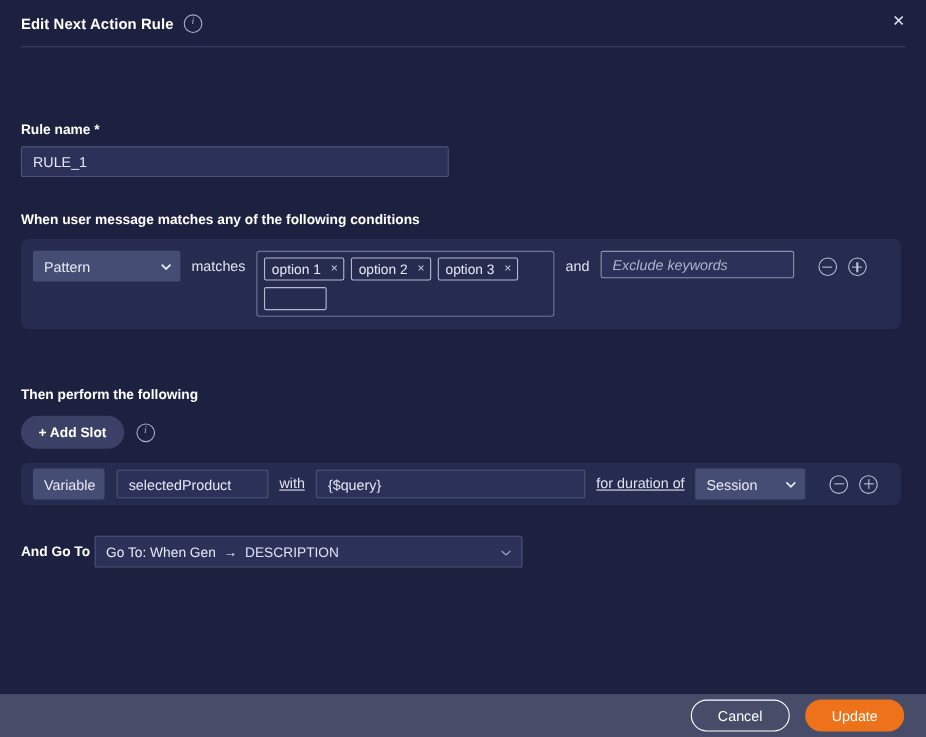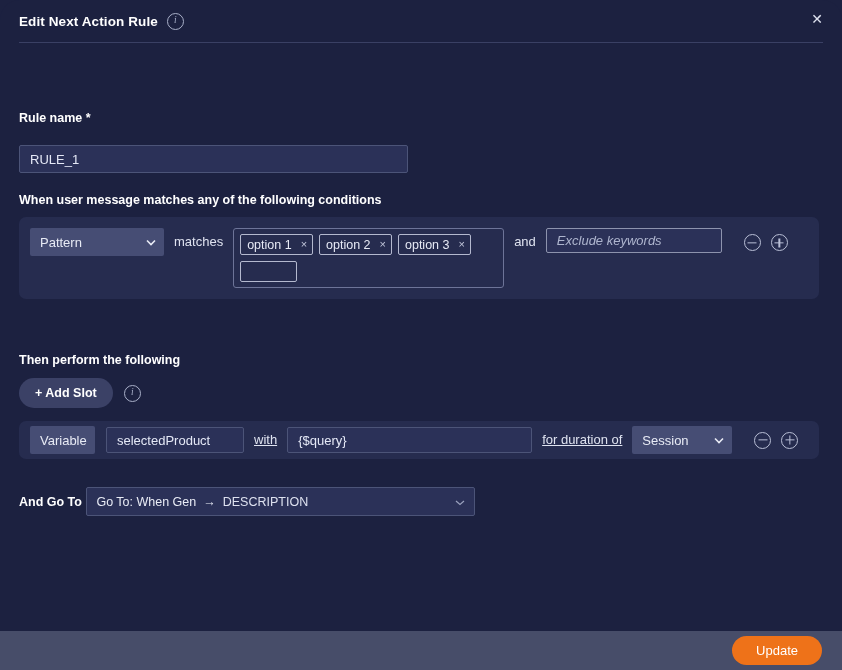--- a/index.html
+++ b/index.html
@@ -191,21 +191,21 @@
   }
 
   
   .rule-name-wrap {
     position: absolute;
     left: 19px;
     top: 68px;
   }
   .rule-name-wrap .field-label { display: block; }
   #rule-name-input {
-    margin-top: 20px;
+    margin-top: 8px;
     width: 389px;
     height: 28px;
   }
 
   
   .conditions-section {
     position: absolute;
     left: 19px;
     top: 150px;
     width: 800px;
@@ -483,16 +483,17 @@
           <svg class="chev-svg" viewBox="0 0 10 10" width="10" height="10">
               <path d="M1 3.5 L5 7 L9 3.5" fill="none" stroke="#9aa1bd" stroke-width="1.2"></path>
             </svg>
         </span>
       </div>
     </div>
 
   </div>
 
   <div class="footer">
+    <button class="btn-cancel">Cancel</button>
     <button class="btn-update">Update</button>
   </div>
 
 </div>
 
 </body></html>

